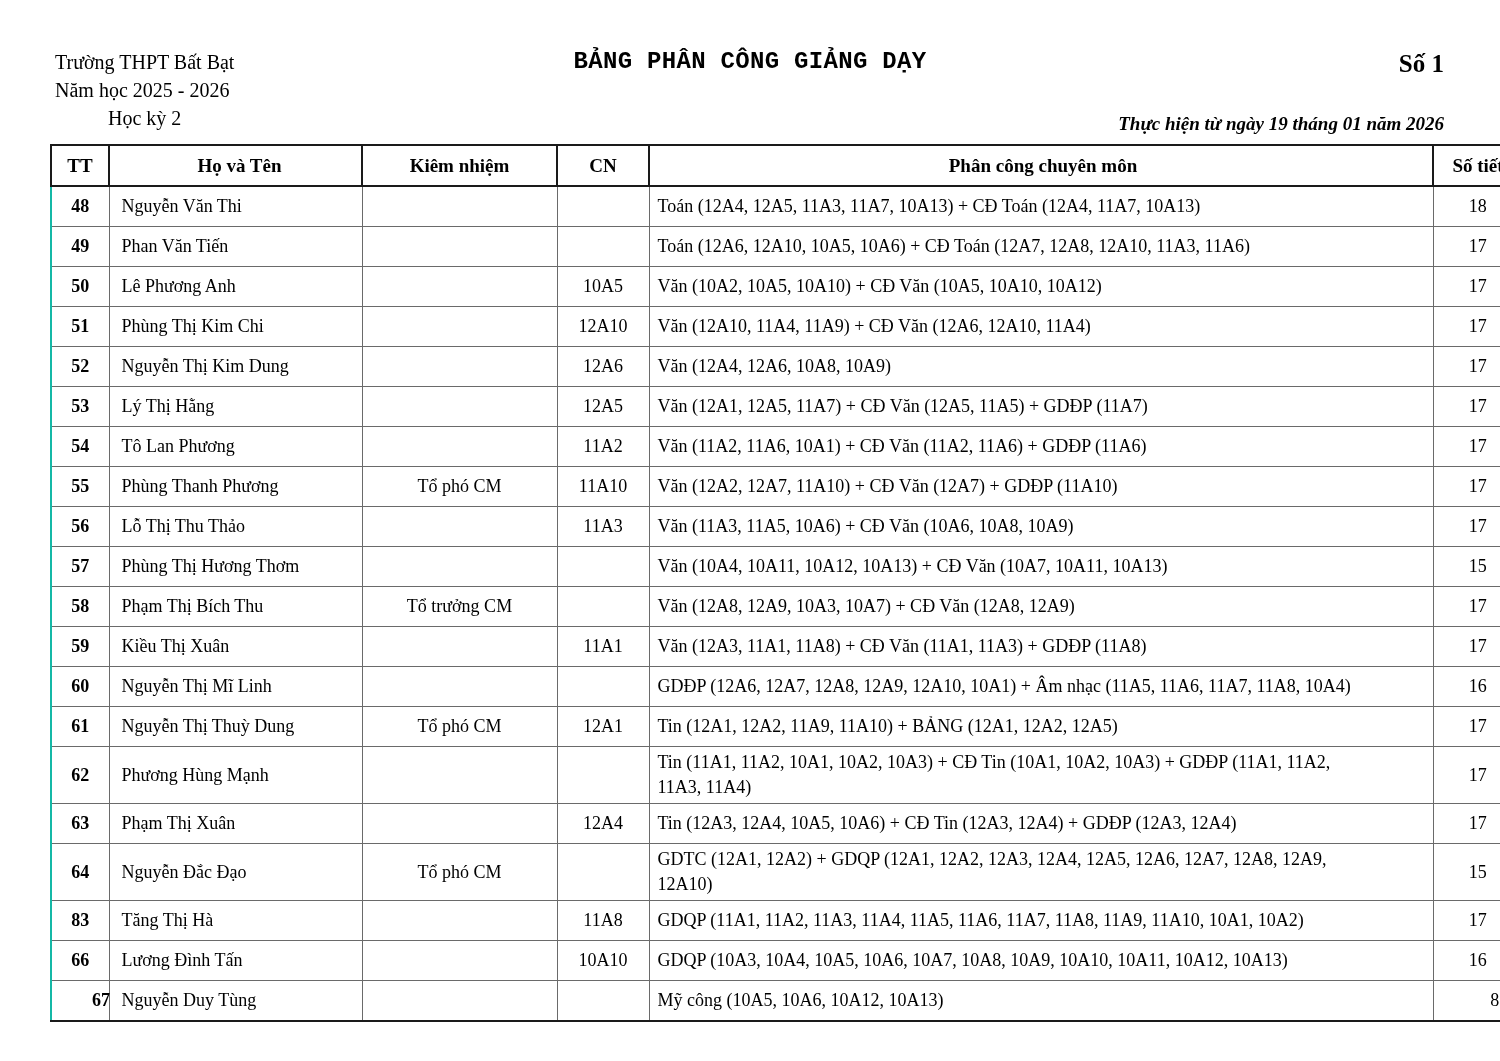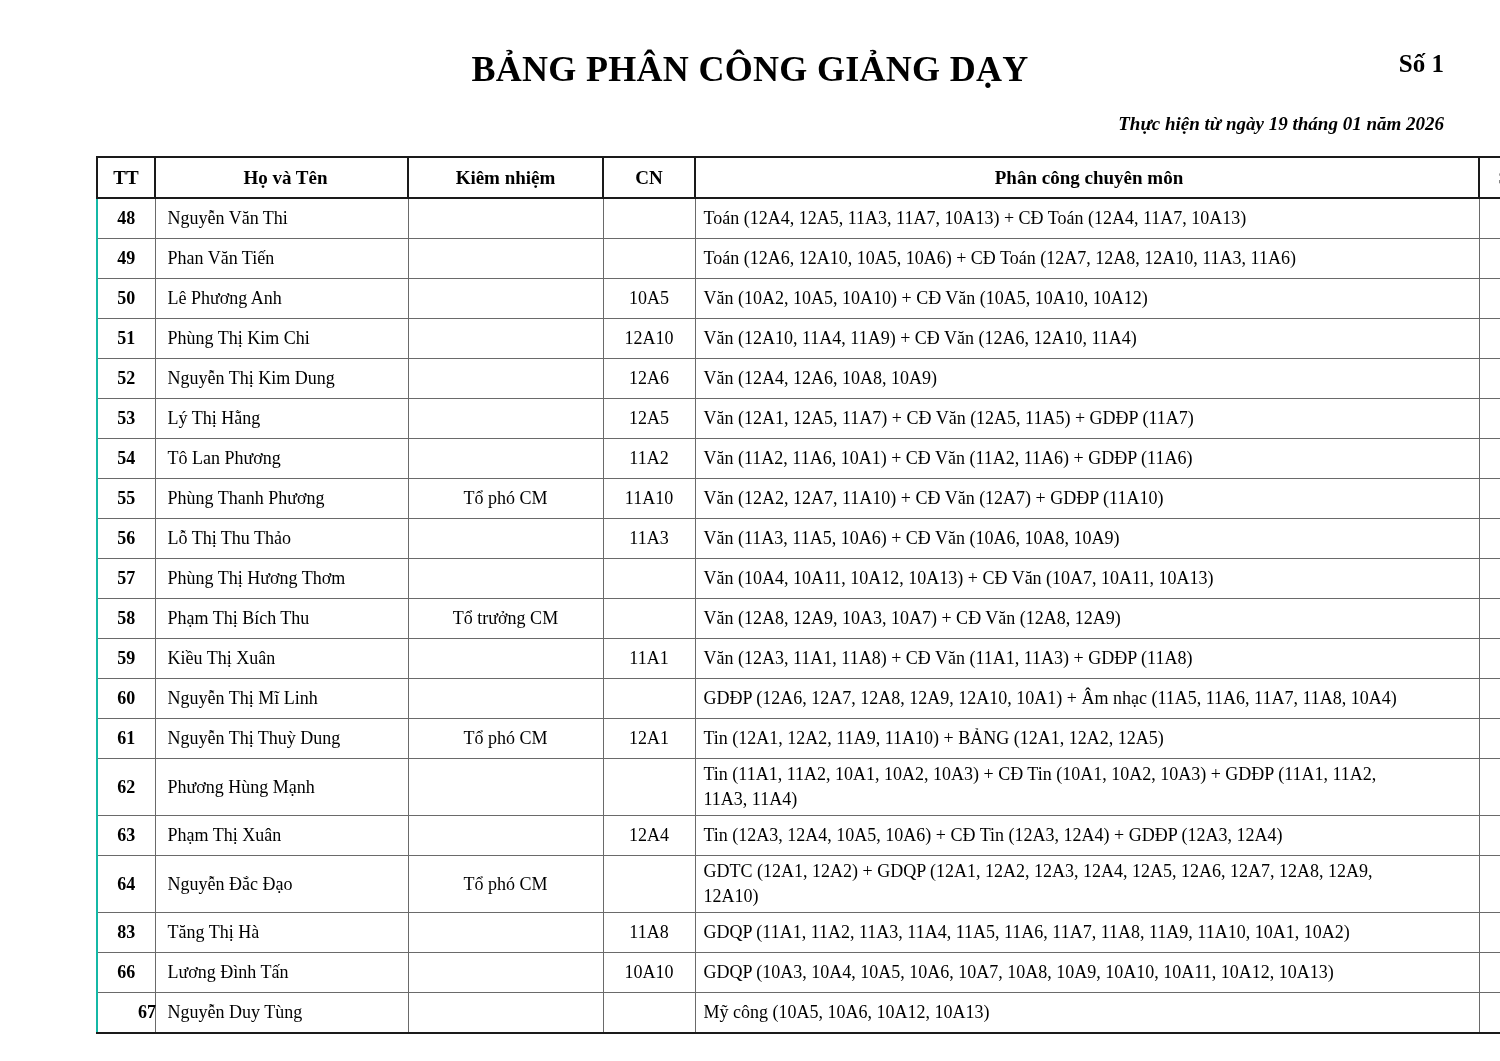--- a/index.html
+++ b/index.html
@@ -41,24 +41,25 @@
   .school-line-1 { display: block; text-align: left; }
   .school-line-2 { display: block; text-align: left; }
   .school-line-3 { display: block; text-align: center; }
 
   .doc-title {
     position: absolute;
     left: 0;
     right: 0;
     top: 48px;
     text-align: center;
-    font-size: 36px;
+    font-size: 24px;
     font-weight: bold;
     letter-spacing: 0.3px;
     white-space: nowrap;
+    font-family: Liberation Mono, monospace;
   }
 
   .sheet-no {
     position: absolute;
     right: 56px;
     top: 50px;
     font-size: 25px;
     font-weight: bold;
     white-space: nowrap;
     margin-left: 48px;
@@ -71,23 +72,22 @@
     font-size: 19px;
     font-style: italic;
     font-weight: bold;
     white-space: nowrap;
   }
 
   
   .table-wrap {
     position: absolute;
     left: 50px;
-    top: 156px;
+    top: 144px;
     width: 1400px;
-    margin-left: 46px;
   }
 
   table.assign {
     border-collapse: collapse;
     width: 1400px;
     table-layout: fixed;
     font-size: 18px;
   }
 
   table.assign th,
@@ -126,20 +126,25 @@
   .work-line { display: block; line-height: 25px; }
   .tall td { height: 56px; }
 </style>
 </head>
 <body>
 
 <div class="page">
 
   <div class="header">
 
+    <div class="school-block">
+      <span class="school-line-1">Trường THPT Bất Bạt</span>
+      <span class="school-line-2">Năm học 2025 - 2026</span>
+      <span class="school-line-3">Học kỳ 2</span>
+    </div>
 
     <div class="doc-title">BẢNG PHÂN CÔNG GIẢNG DẠY</div>
 
     <div class="sheet-no">Số 1</div>
 
     <div class="effective-date">Thực hiện từ ngày 19 tháng 01 năm 2026</div>
 
   </div>
 
   <div class="table-wrap">

